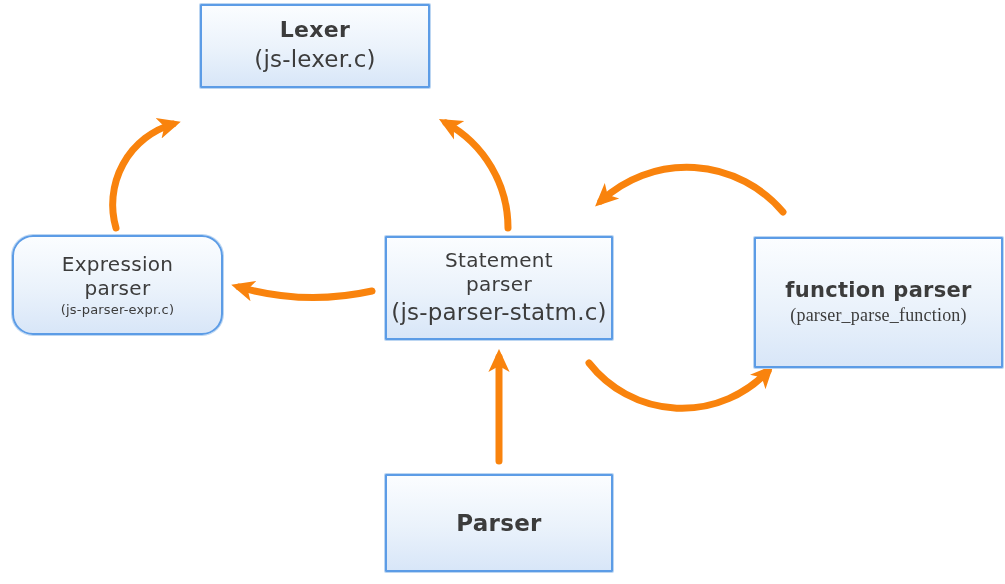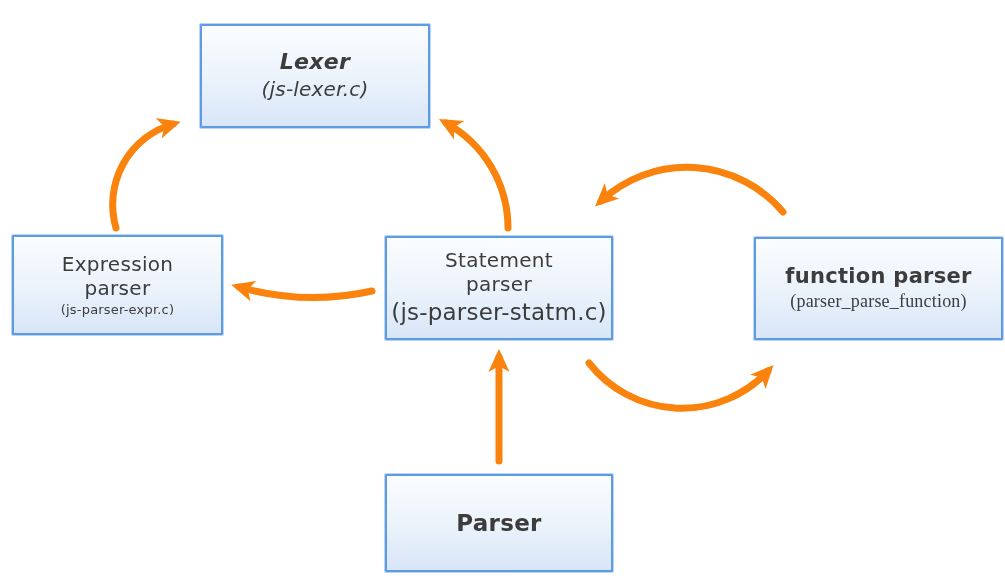--- a/index.html
+++ b/index.html
@@ -53,33 +53,33 @@
     white-space: pre-line;
     line-height: 1.22;
     letter-spacing: 0.3px;
   }
   .sub {
     line-height: 1.35;
     letter-spacing: 0.2px;
   }
   .strong { font-weight: bold; }
 
-  .n-lexer      { left: 200px; top: 24px;   width: 230px; height: 104px; font-style: italic; }
+  .n-lexer      { left: 200px; top: 4px;   width: 230px; height: 84px; }
   .n-lexer .title { font-size: 22px; }
-  .n-lexer .sub   { font-size: 20px; }
+  .n-lexer .sub   { font-size: 23px; }
 
-  .n-expression { left: 12px;  top: 235px; width: 211px; height: 100px; }
+  .n-expression { left: 12px;  top: 235px; width: 211px; height: 100px; border-radius: 21px; }
   .n-expression .title { font-size: 20px; }
   .n-expression .sub   { font-size: 13px; }
 
   .n-statement  { left: 385px; top: 236px; width: 228px; height: 104px; }
   .n-statement .title { font-size: 20px; }
   .n-statement .sub   { font-size: 23px; }
 
-  .n-function   { left: 754px; top: 237px; width: 249px; height: 103px; }
+  .n-function   { left: 754px; top: 237px; width: 249px; height: 131px; }
   .n-function .title { font-size: 21px; }
   .n-function .sub   { font-size: 18px; font-family: Liberation Serif, serif; }
 
   .n-parser     { left: 385px; top: 474px; width: 228px; height: 98px; }
   .n-parser .title { font-size: 23px; }
   .n-parser .sub   { font-size: 18px; }
 </style>
 </head>
 <body>
 

